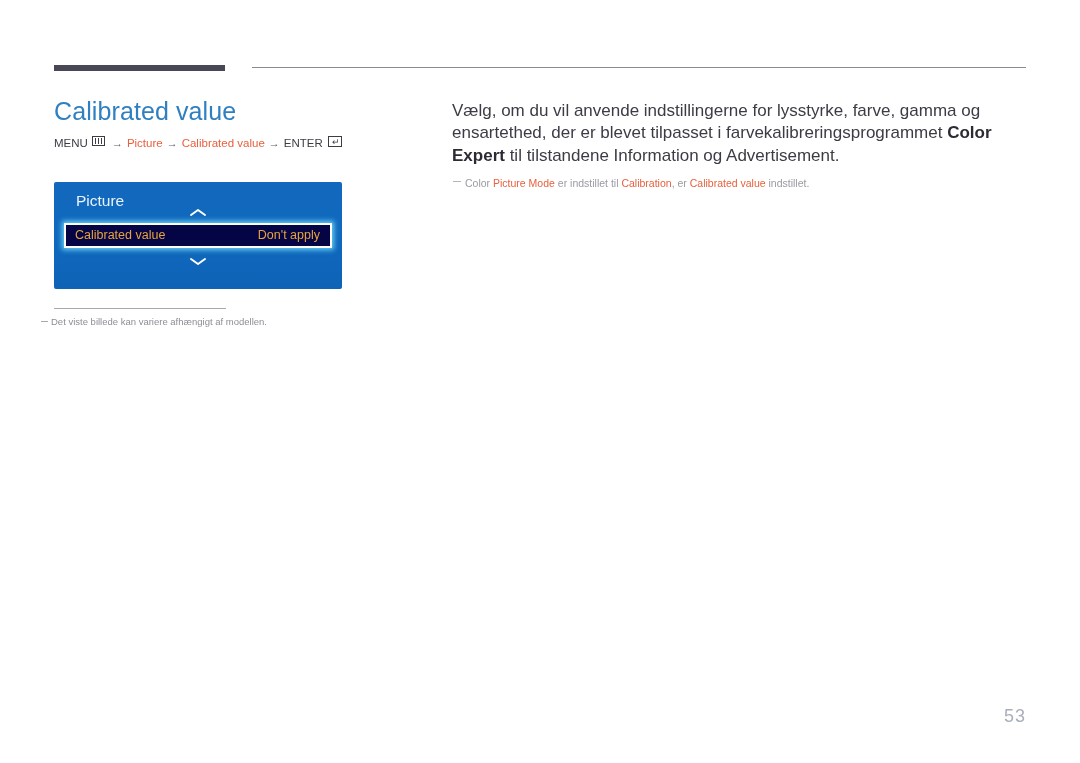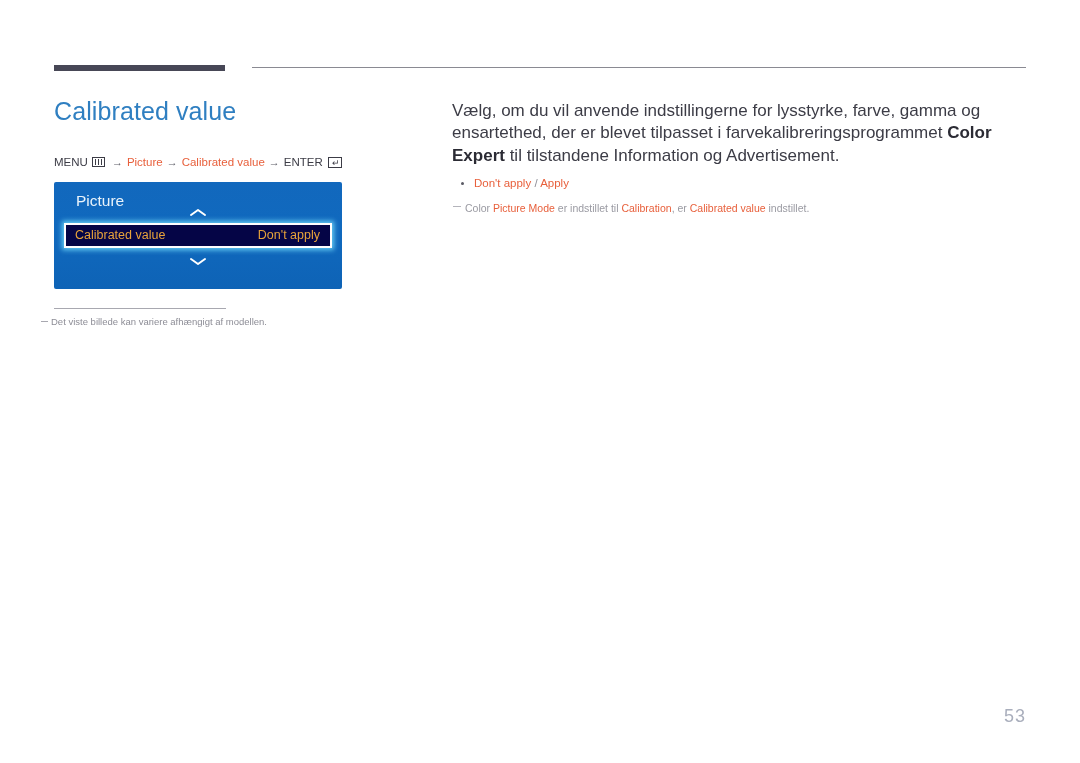--- a/index.html
+++ b/index.html
@@ -44,27 +44,27 @@
   .page-title {
     font-size: 25px;
     font-weight: normal;
     color: #2f7fc1;
     letter-spacing: 0.1px;
     margin: 0;
     line-height: 1.2;
   }
 
   .menu-path {
-    margin-top: 29px;
+    margin-top: 10px;
     font-size: 11.5px;
     color: #3c3c46;
     line-height: 1.3;
     white-space: nowrap;
     display: flex;
-    align-items: center;
+    align-items: flex-start;
     gap: 0px;
   }
   .menu-path .seg { color: #3c3c46; }
   .menu-path .accent { color: #e8603c; }
   .menu-path .arrow {
     color: #5a5a64;
     margin: 0 4px;
     font-size: 11px;
   }
   .icon-menu {
@@ -316,22 +316,19 @@
 </div>
 
 <div class="note-rule"></div>
 <div class="left-note">
   <span class="dash"></span><span>Det viste billede kan variere afhængigt af modellen.</span>
 </div>
 
 <div class="right-col">
   <p class="intro"><span>Vælg, om du vil anvende indstillingerne for lysstyrke, farve, gamma og ensartethed, der er blevet tilpasset i farvekalibreringsprogrammet </span><b>Color Expert</b><span> til tilstandene Information og Advertisement.</span></p>
 
-  <ul class="bullet-list">
-    <li><span class="accent">Don't apply</span> <span class="sep">/</span> <span class="accent">Apply</span></li>
-  </ul>
 
   <div class="sub-notes">
     <div class="sub-note"><span>Color </span><b class="accent">Picture Mode</b><span> er indstillet til </span><b class="accent">Calibration</b><span>, er </span><b class="accent">Calibrated value</b><span> indstillet.</span></div>
   </div>
 </div>
 
 <div class="page-number">53</div>
 
 </body></html>

